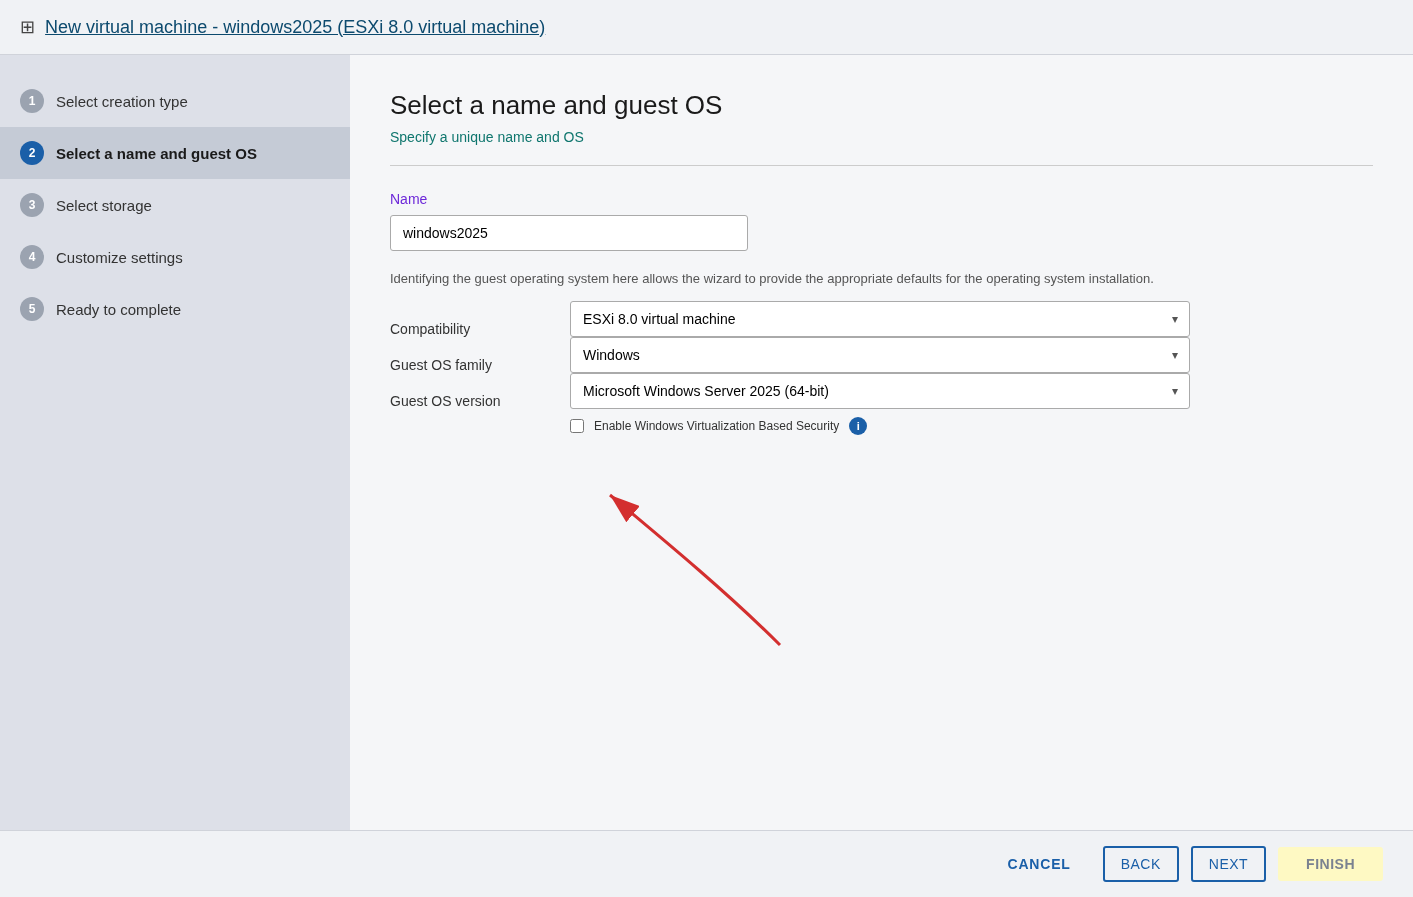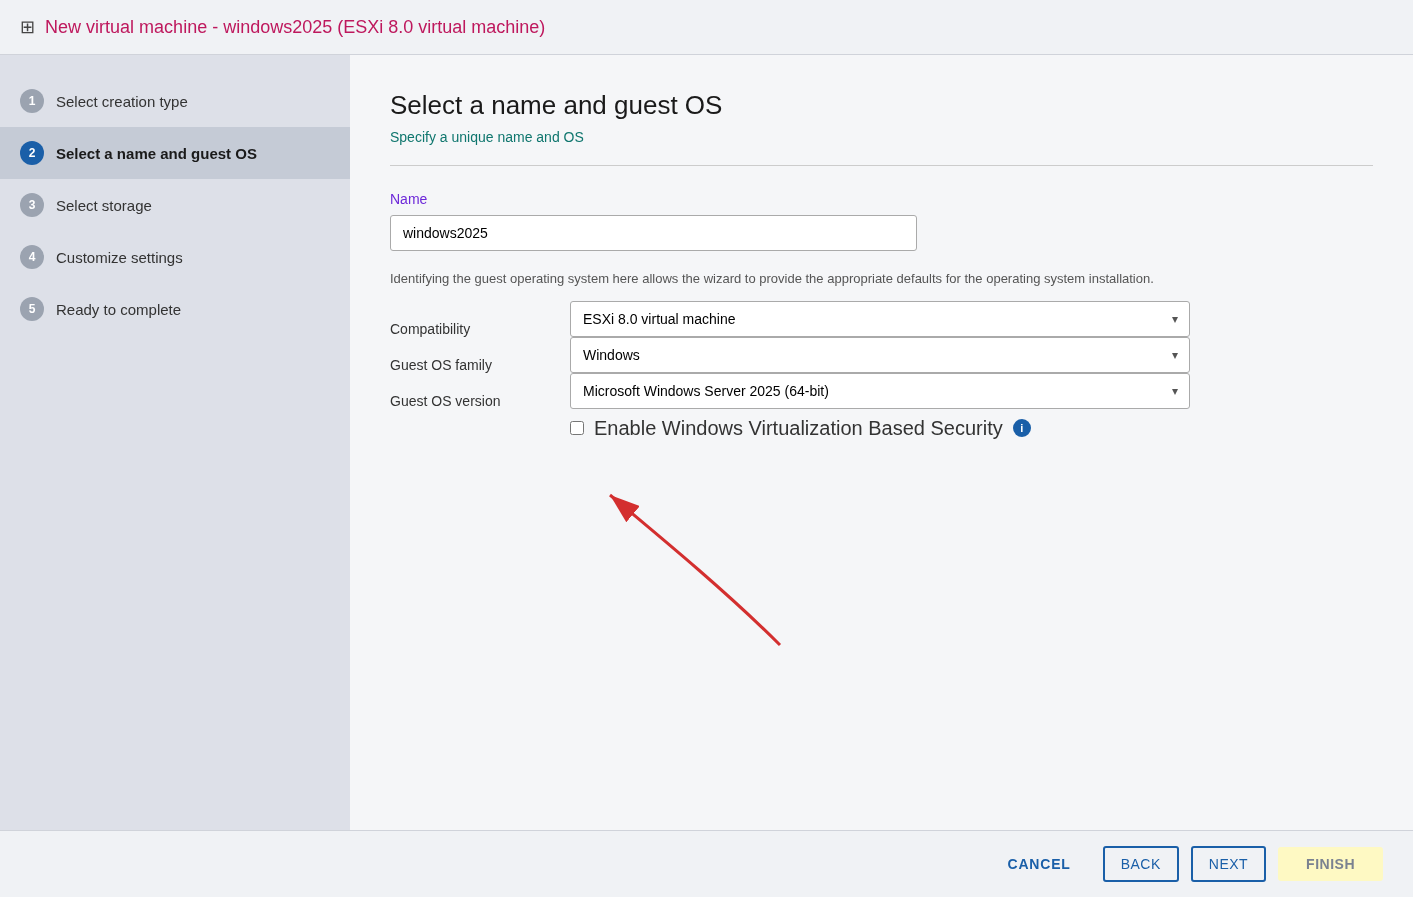--- a/index.html
+++ b/index.html
@@ -23,21 +23,22 @@
       border-bottom: 1px solid #d0d3da;
       min-height: 55px;
     }
     .title-bar-icon {
       font-size: 18px;
       color: #444;
     }
     .title-bar-text {
       font-size: 18px;
       font-weight: 500;
-      color: #be185d;
+      color: #0c4a6e;
+      text-decoration: underline;
     }
 
     
     .main-container {
       display: flex;
       flex: 1;
       overflow: hidden;
       background: #dde0e8;
     }
 
@@ -109,21 +110,21 @@
     .form-group {
       margin-bottom: 18px;
     }
     .form-label {
       font-size: 14px;
       color: #6d28d9;
       margin-bottom: 8px;
       display: block;
     }
     .form-input {
-      width: 527px;
+      width: 358px;
       padding: 9px 12px;
       border: 1px solid #aaa;
       border-radius: 3px;
       font-size: 14px;
       background: white;
       outline: none;
     }
 
     .hint-text {
       font-size: 13px;
@@ -181,21 +182,21 @@
       gap: 10px;
       margin-left: 180px;
       margin-top: 8px;
     }
     .checkbox-row input[type="checkbox"] {
       width: 14px;
       height: 14px;
       cursor: pointer;
     }
     .checkbox-label {
-      font-size: 20px;
+      font-size: 12px;
       color: #333;
     }
     .info-icon {
       width: 18px;
       height: 18px;
       border-radius: 50%;
       background: #1a5fa8;
       color: white;
       font-size: 11px;
       font-weight: bold;

